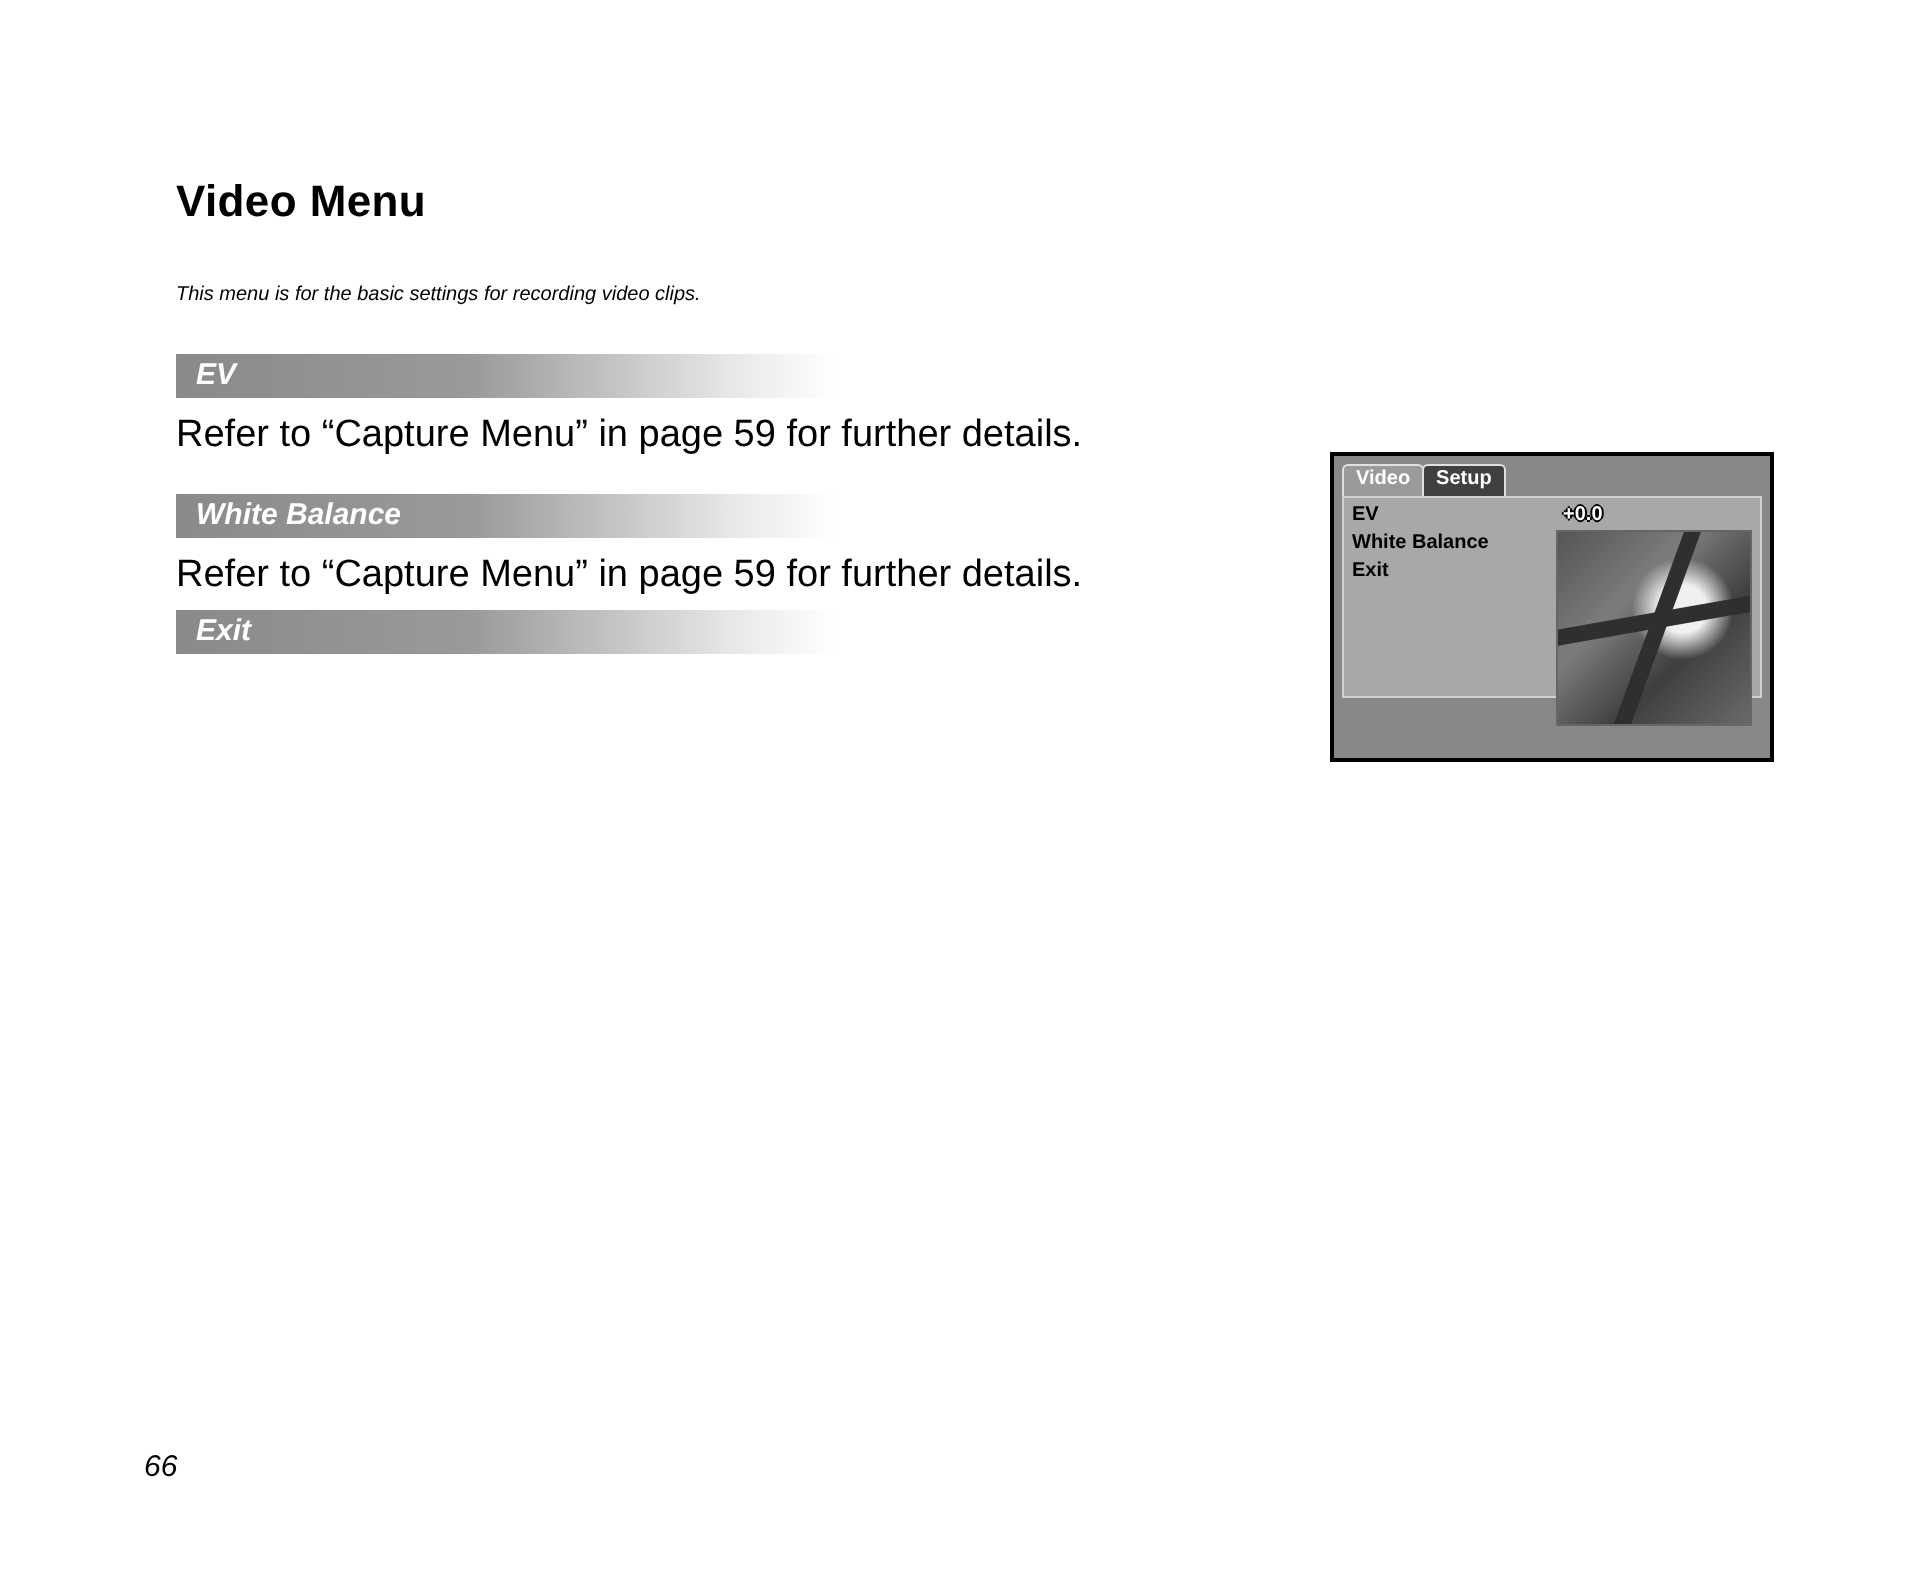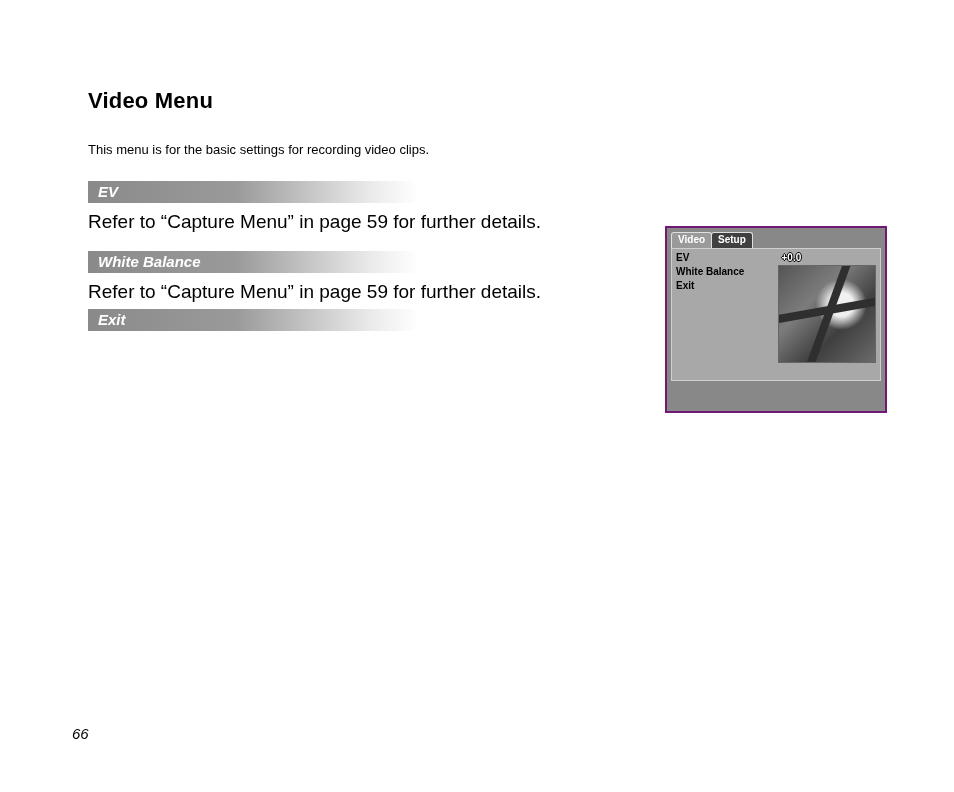--- a/index.html
+++ b/index.html
@@ -2,34 +2,34 @@
 <html><head>
 <meta charset="utf-8">
 <style>
   html,body{margin:0;padding:0;background:#fff;}
   .page{
     width:954px;height:792px;position:relative;
     font-family:Arial,Helvetica,sans-serif;color:#000;
     box-sizing:border-box;padding:88px 44px 40px 88px;
   }
   .title{font-weight:900;font-size:22px;letter-spacing:0.2px;margin:0 0 28px 0;}
-  .intro{font-size:13px;margin:0 0 24px 0;}
+  .intro{font-size:10px;margin:0 0 24px 0;font-style:italic;}
   .section-bar{
     width:320px;height:22px;line-height:22px;margin:0 0 8px 0;
     padding-left:10px;font-weight:bold;font-style:italic;font-size:15px;color:#fff;
     background:linear-gradient(to right,#8a8a8a 0%,#9a9a9a 45%,#e9e9e9 85%,#ffffff 100%);
   }
   .section-body{font-size:19px;margin:0 0 18px 0;}
   .section-body.tight{margin-bottom:6px;}
   .page-number{position:absolute;left:72px;bottom:50px;font-size:15px;font-style:italic;}
 
   
   .lcd{
-    position:absolute;top:226px;left:665px;width:222px;height:187px;
-    border:2px solid #701a75;background:#888;box-sizing:border-box;
+    position:absolute;top:226px;left:665px;width:222px;height:155px;
+    border:2px solid #000000;background:#888;box-sizing:border-box;
     font-family:Arial,Helvetica,sans-serif;
   }
   .lcd-tabs{
     position:absolute;top:4px;left:4px;right:4px;height:16px;
     display:flex;gap:0;font-size:10px;font-weight:bold;color:#fff;
   }
   .lcd-tab{
     padding:0 6px;height:16px;line-height:14px;
     border:1px solid #e0e0e0;border-bottom:none;border-radius:3px 3px 0 0;
     background:#404040;margin-right:-1px;

